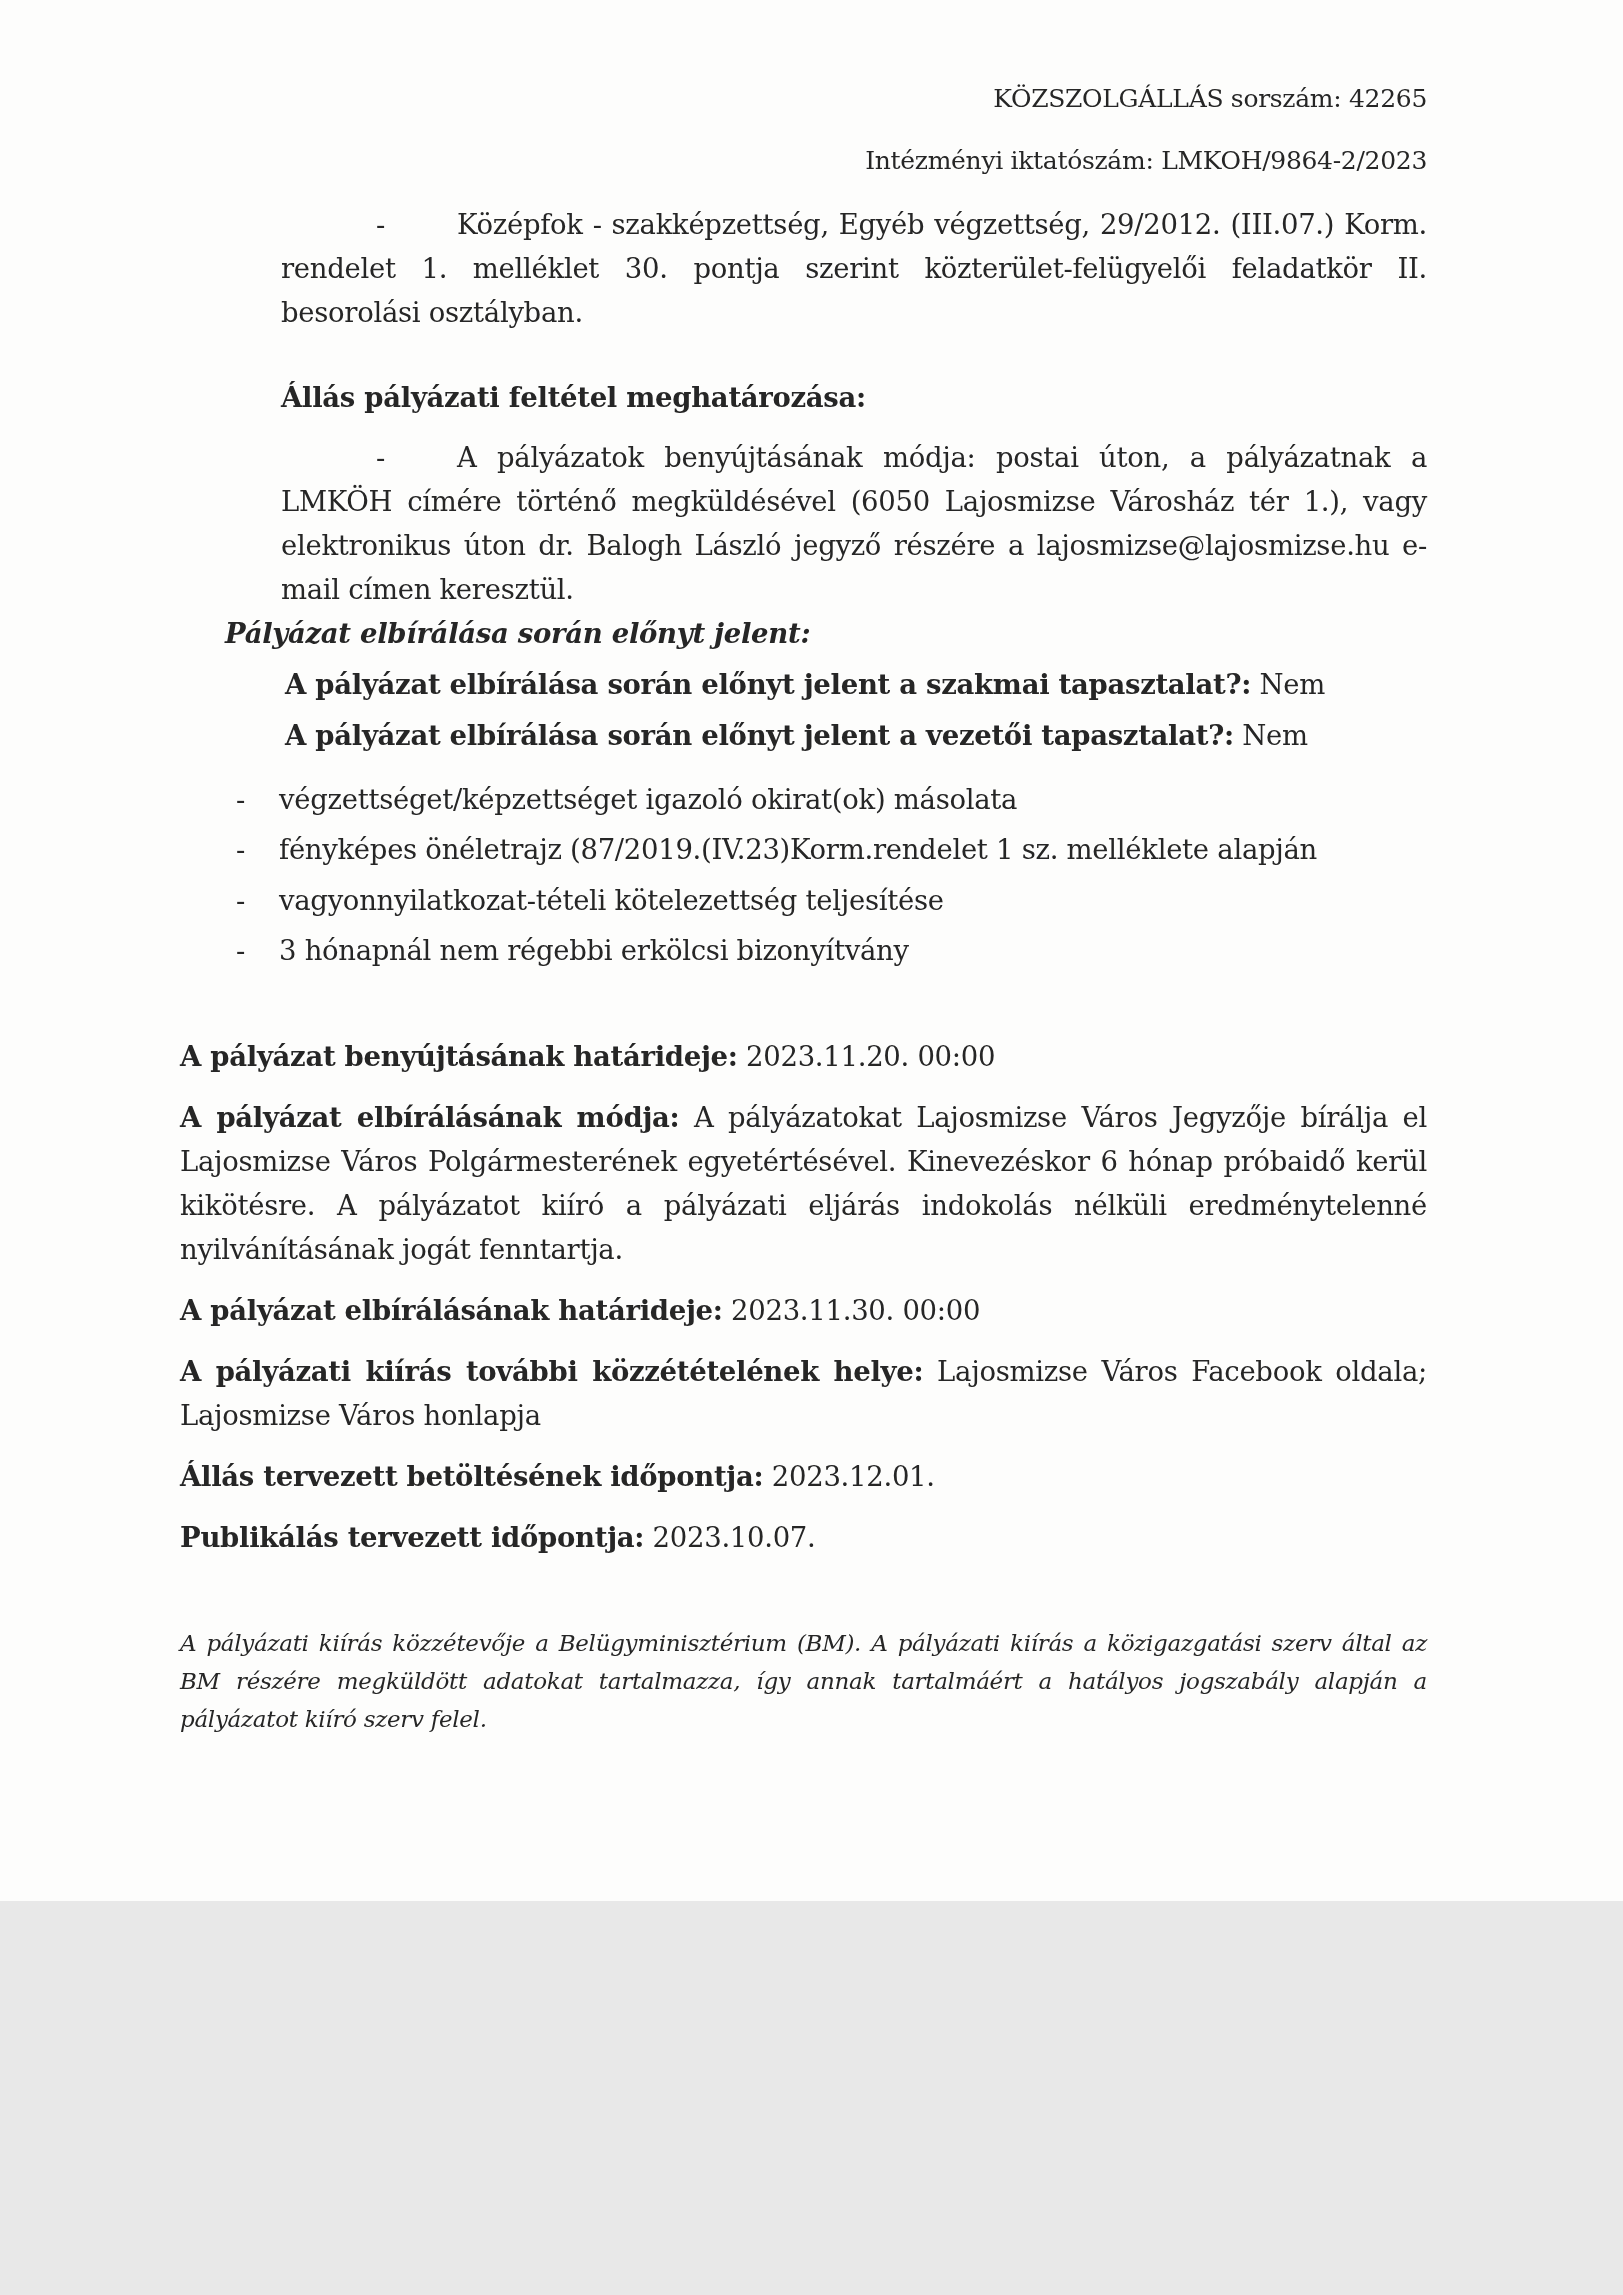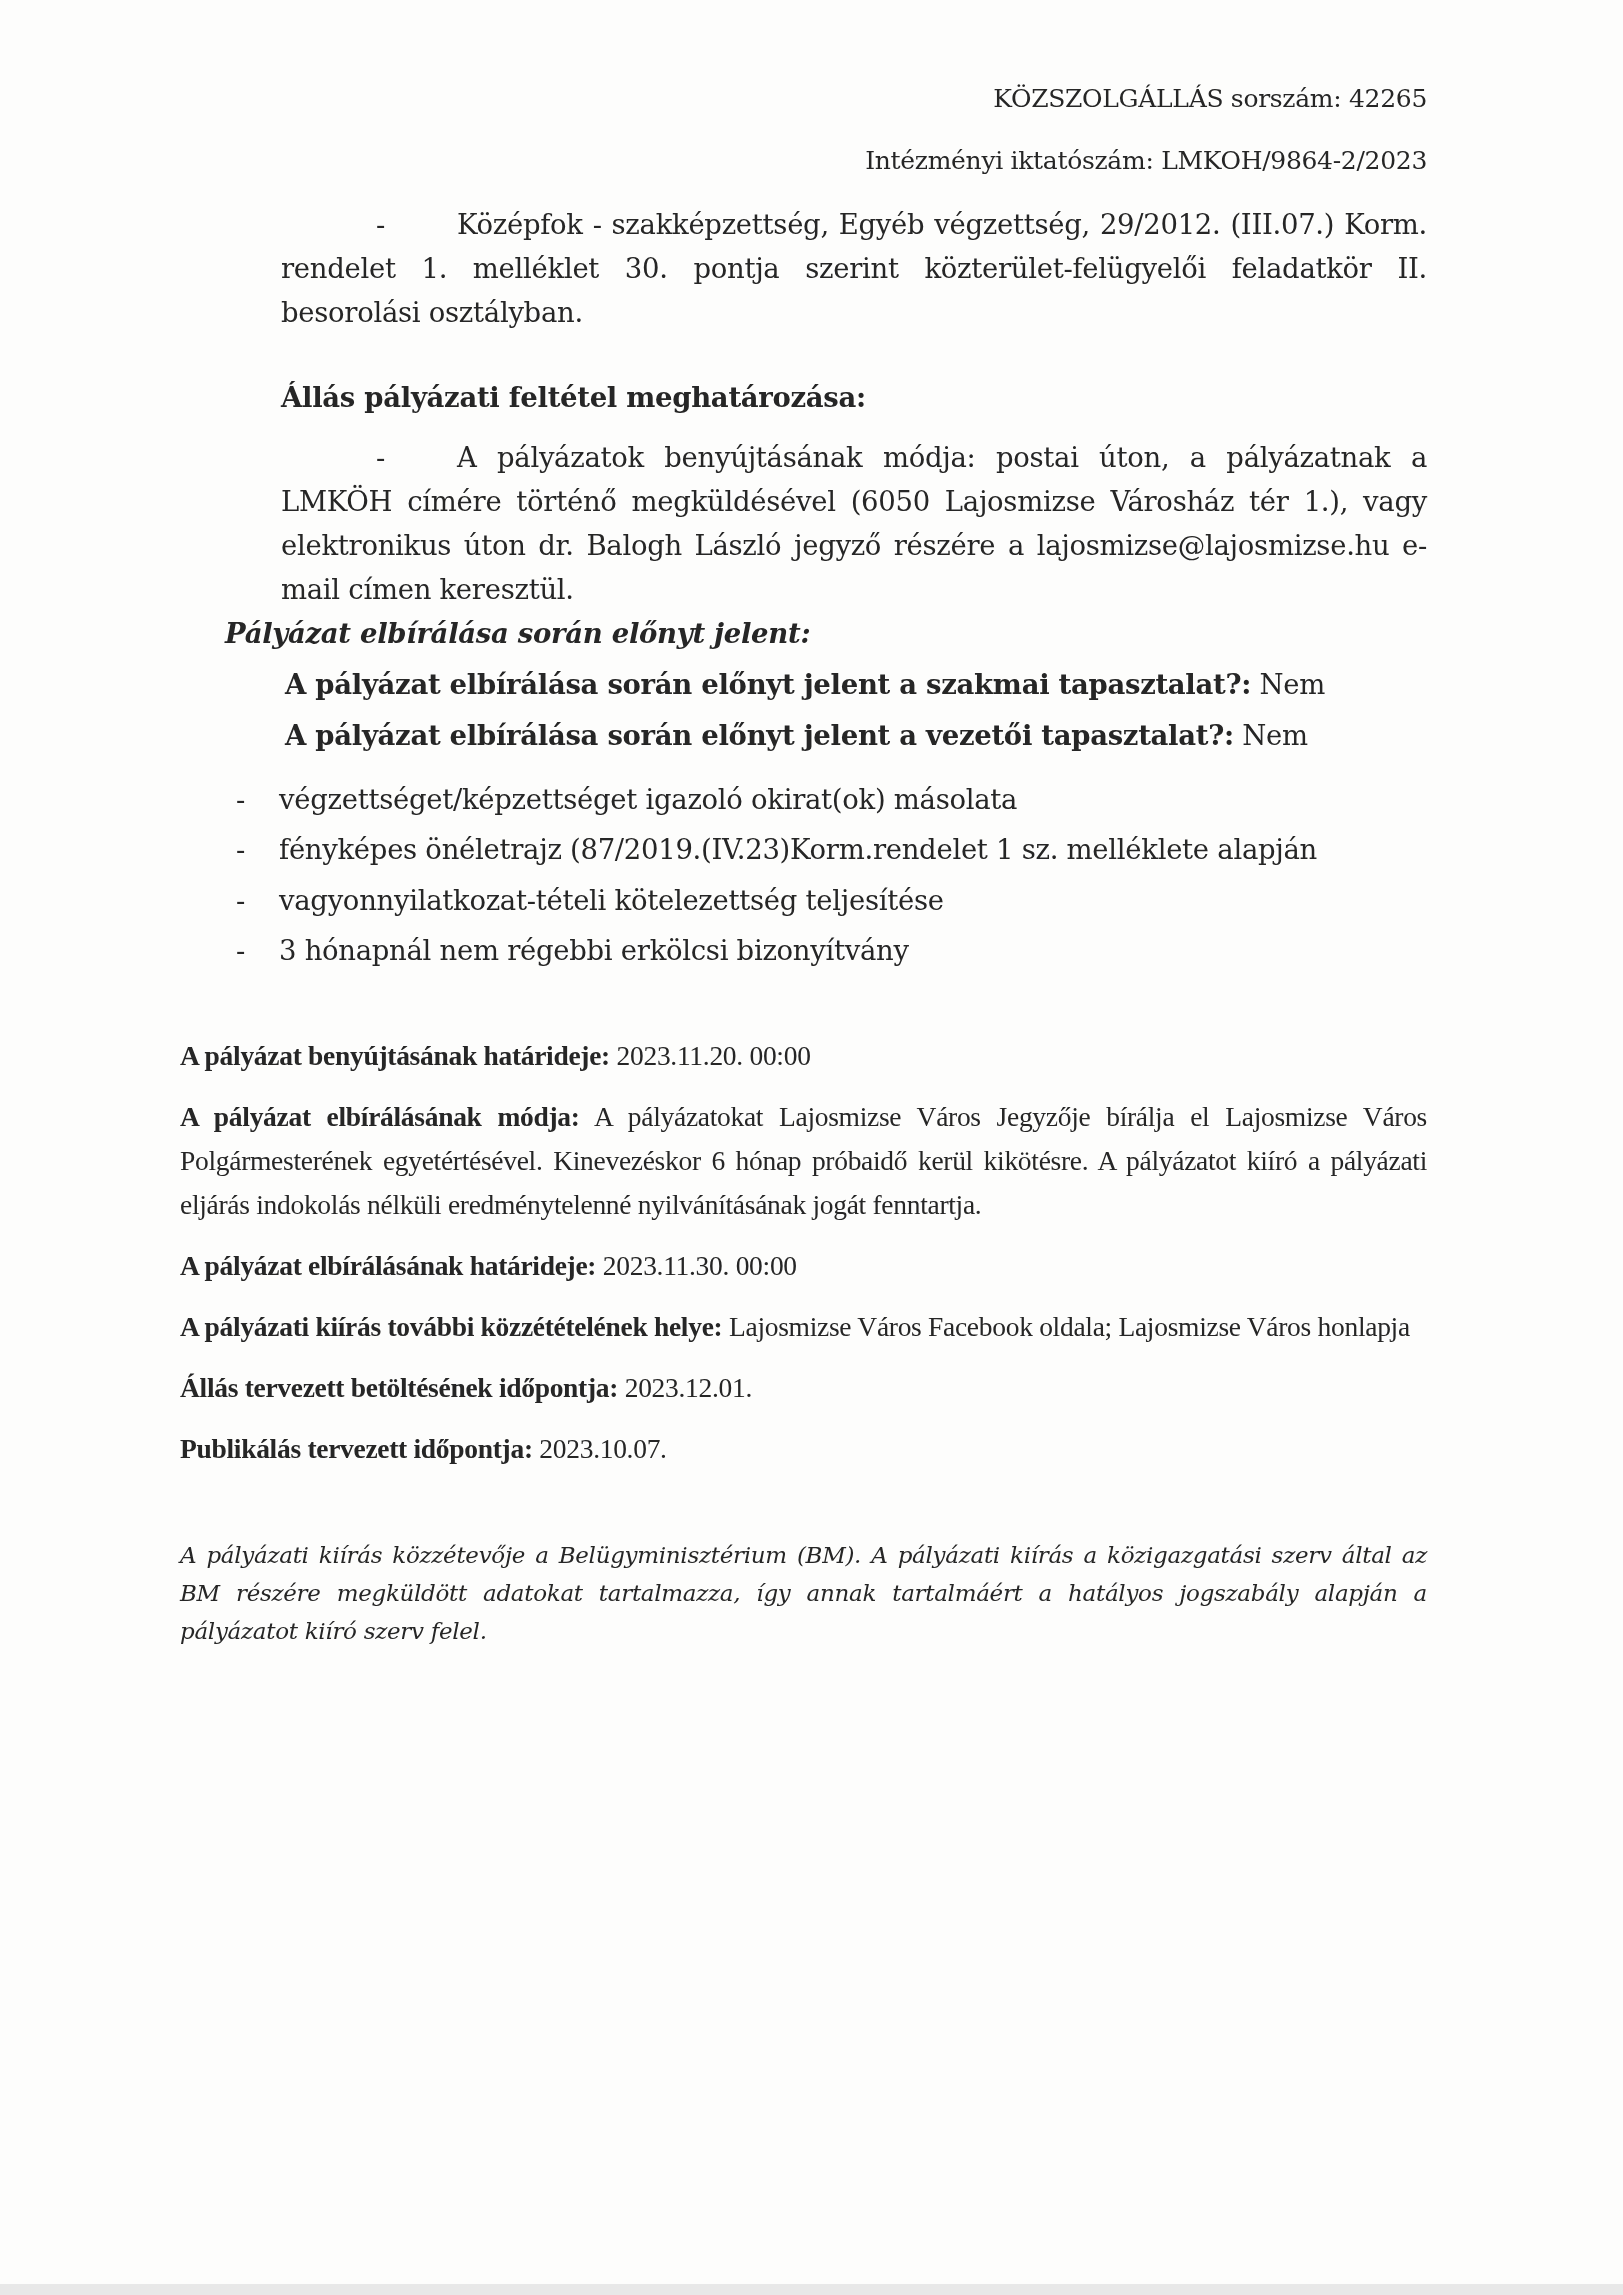--- a/index.html
+++ b/index.html
@@ -3,21 +3,21 @@
 <meta charset="utf-8">
 <style>
   html, body {
     margin: 0;
     padding: 0;
     background: #e8e8e8;
   }
   .page {
     position: relative;
     width: 1623px;
-    height: 2284px;
+    height: 1901px;
     margin: 0 auto;
     background: #fdfdfc;
     box-sizing: border-box;
     padding: 82px 196px 0 180px;
     font-family: "DejaVu Serif", "Liberation Serif", serif;
     color: #262626;
     font-size: 27.5px;
     line-height: 44px;
     letter-spacing: -0.3px;
   }
@@ -50,21 +50,21 @@
     font-weight: bold;
     font-style: italic;
   }
   .adv-line { margin-left: 105px; margin-top: 7.2px; }
   
   .heading-documents { margin-top: 85px; font-weight: bold; }
   .doc-list { margin-top: 19.6px; }
   .doc-item { margin-left: 56px; margin-top: 6.5px; }
   .doc-dash { display: inline-block; width: 43px; }
   
-  .detail { margin-top: 17px; font-family: Liberation Serif, serif; }
+  .detail { margin-top: 17px; }
   .detail-first { margin-top: 62px; }
   
   .footer-note {
     margin-top: 65px;
     font-style: italic;
     font-size: 23px;
     line-height: 38px;
     text-align: justify;
   }
 </style>

